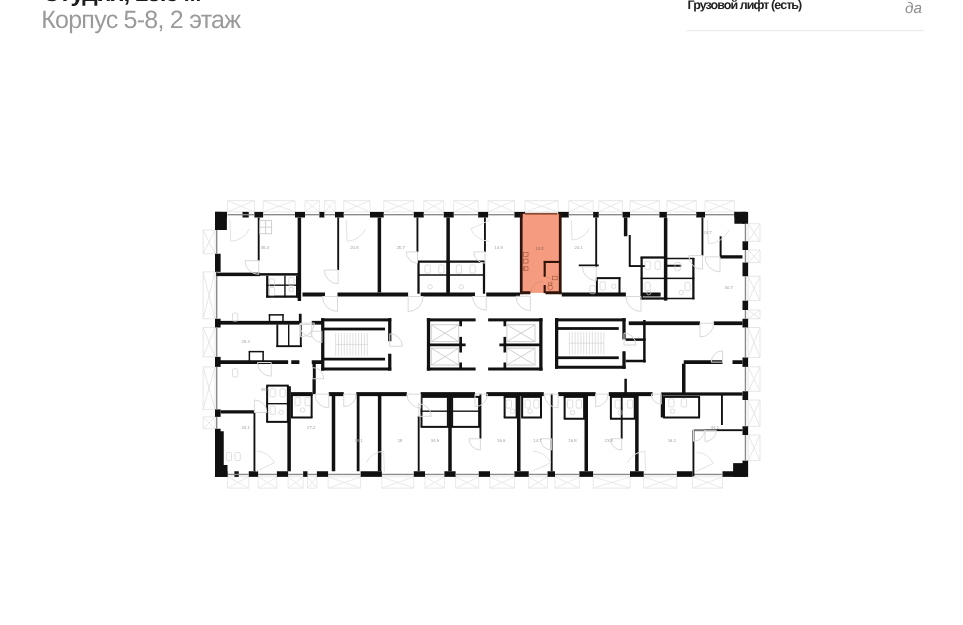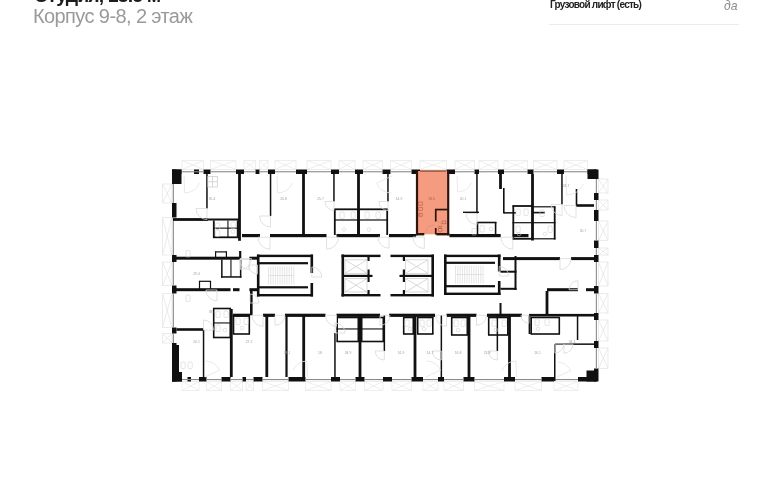--- a/index.html
+++ b/index.html
@@ -1,19 +1,19 @@
 <!DOCTYPE html>
 <html><head><meta charset="utf-8"><title>plan</title><style>
 html,body{margin:0;padding:0;width:770px;height:500px;background:#fff;overflow:hidden;font-family:"Liberation Sans",sans-serif;}
 .t{position:absolute;white-space:nowrap;}
 </style></head><body>
 
 <div class="t" style="left:34px;top:-16.5px;font-size:19.5px;font-weight:bold;color:#1c1c1c;letter-spacing:-0.9px;">Студия, 13.5 м²</div>
 
-<div class="t" style="left:33px;top:5px;font-size:20px;color:#9a9a9a;letter-spacing:-0.6px;">Корпус 9-8, 2 этаж</div>
+<div class="t" style="left:33px;top:5px;font-size:20px;color:#9a9a9a;letter-spacing:-0.6px;">Корпус 5-8, 2 этаж</div>
 
 <div class="t" style="left:550px;top:-1px;font-size:10px;font-weight:bold;color:#222;letter-spacing:-0.75px;">Грузовой лифт (есть)</div>
 
 <div class="t" style="left:724px;top:-1.5px;font-size:12.2px;color:#8d8d8d;font-style:italic;">да</div>
 
 <div style="position:absolute;left:549px;top:23.5px;width:190px;height:1px;background:#ececec;"></div>
 <svg style="position:absolute;left:0;top:0" width="770" height="500" viewBox="0 0 770 500">
 
 <g>
 <path d="M182 160.5 H203.5 V169.5 H182 Z M182 160.5 L203.5 169.5 M203.5 160.5 L182 169.5" stroke="#e6e6e6" fill="none" stroke-width="0.7"></path>

